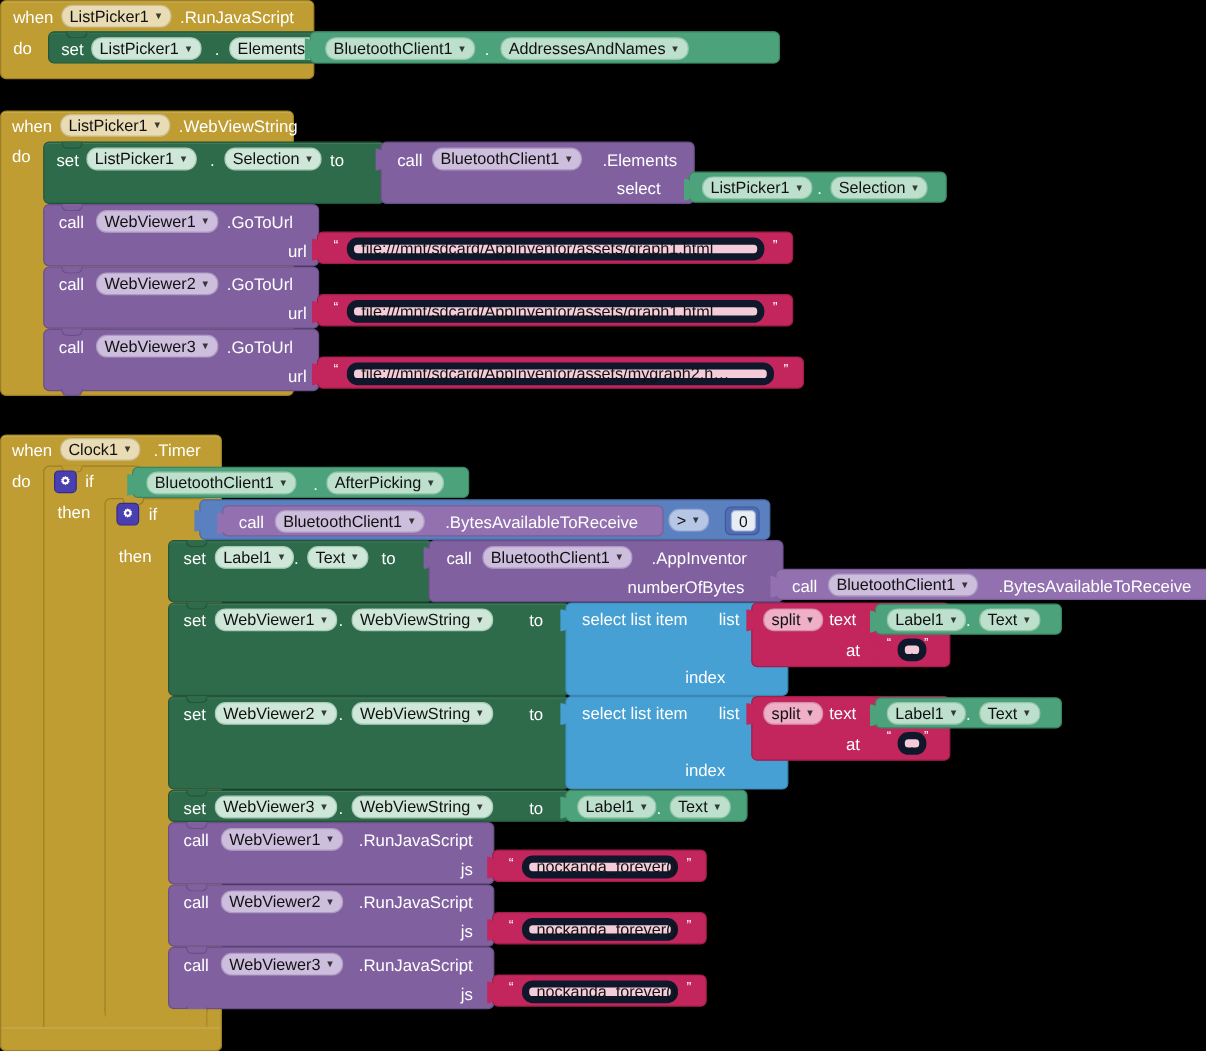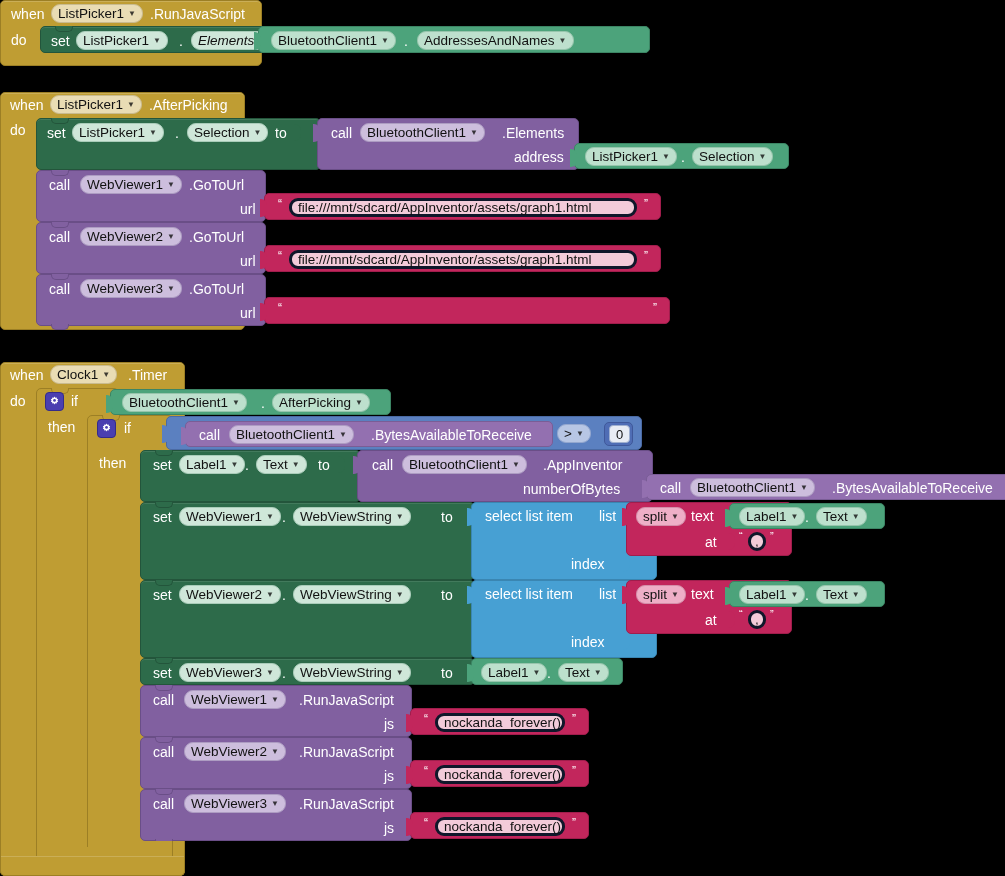--- a/index.html
+++ b/index.html
@@ -28,21 +28,21 @@
   
   .pill{position:absolute;display:inline-flex;align-items:center;gap:4px;
         height:19px;padding:0 6px;border-radius:9px;font-size:13.5px;
         color:#111;white-space:nowrap;box-sizing:border-box;}
   .pill .car{font-size:8px;line-height:1;opacity:.8;}
   .pill-evt{background:#e9dcb4;border:1px solid #c9bb8f;}
   .pill-green{background:#cfe7d9;border:1px solid #a9ccb9;}
   .pill-green2{background:#bde0cd;border:1px solid #96c5ac;}
   .pill-purple{background:#cdbedd;border:1px solid #ad9cc2;}
   .pill-pink{background:#eeafc7;border:1px solid #d48ea9;}
-  .pill-pink2{background:#f3cbd9;border:3px solid #0f172a;}
+  .pill-pink2{background:#f3cbd9;border:6px solid #0f172a;}
   .pill-blue{background:#b7c6e4;border:1px solid #93a7cf;}
   .pill-num{background:#e8ecf4;border:1px solid #9fb0d0;border-radius:4px;
             color:#111;justify-content:center;}
 
   
   .plug{position:absolute;width:7px;height:18px;
         border-radius:0 6px 6px 0;}
   .socket{position:absolute;width:8px;height:17px;border-radius:0 7px 7px 0;}
 
   
@@ -70,21 +70,21 @@
   </div>
 
   <div class="blk setter" style="left:40px;top:26px;width:610px;height:27px;">
     <div class="bump" style="left:14px;top:-1px;background:#2d6b4a;border-left:1px solid #23553b;border-right:1px solid #23553b;border-bottom:1px solid #23553b;"></div>
     <span class="lbl" style="left:10px;top:7px;">set</span>
     <span class="pill pill-green" style="left:35px;top:4px;">
       <span>ListPicker1</span>
       <span class="car">▼</span>
     </span>
     <span class="lbl" style="left:138px;top:7px;">.</span>
-    <span class="pill pill-green" style="left:150px;top:4px;font-style:italic;">
+    <span class="pill pill-green" style="left:150px;top:4px;">
       <span>Elements</span>
       <span class="car">▼</span>
     </span>
     <span class="lbl" style="left:232px;top:7px;">to</span>
     <span class="socket" style="left:250px;top:5px;background:#2d6b4a;"></span>
   </div>
   <div class="blk getter" style="left:258px;top:26px;width:392px;height:27px;">
     <span class="plug" style="left:-5px;top:5px;background:#4ca37b;"></span>
     <span class="pill pill-green2" style="left:12px;top:4px;">
       <span>BluetoothClient1</span>
@@ -97,21 +97,21 @@
     </span>
   </div>
 
   <div class="blk evt" style="left:0px;top:92px;width:245px;height:238px;"></div>
 
   <span class="lbl" style="left:10px;top:98px;">when</span>
   <span class="pill pill-evt" style="left:50px;top:95px;">
     <span>ListPicker1</span>
     <span class="car">▼</span>
   </span>
-  <span class="lbl" style="left:149px;top:98px;">.AfterPicking</span>
+  <span class="lbl" style="left:149px;top:98px;">.WebViewString</span>
   <span class="lbl" style="left:10px;top:123px;">do</span>
 
   <div class="blk setter" style="left:36px;top:118px;width:285px;height:52px;">
     <div class="bump" style="left:14px;top:-1px;background:#2d6b4a;border-left:1px solid #23553b;border-right:1px solid #23553b;border-bottom:1px solid #23553b;"></div>
     <span class="lbl" style="left:10px;top:7px;">set</span>
     <span class="pill pill-green" style="left:35px;top:4px;">
       <span>ListPicker1</span>
       <span class="car">▼</span>
     </span>
     <span class="lbl" style="left:138px;top:7px;">.</span>
@@ -124,21 +124,21 @@
   </div>
 
   <div class="blk callp" style="left:317px;top:118px;width:262px;height:52px;">
     <span class="plug" style="left:-5px;top:5px;background:#8160a0;"></span>
     <span class="lbl" style="left:13px;top:7px;">call</span>
     <span class="pill pill-purple" style="left:42px;top:4px;">
       <span>BluetoothClient1</span>
       <span class="car">▼</span>
     </span>
     <span class="lbl" style="left:184px;top:7px;">.Elements</span>
-    <span class="lbl" style="left:196px;top:31px;">address</span>
+    <span class="lbl" style="left:196px;top:31px;">select</span>
     <span class="socket" style="left:251px;top:29px;background:#8160a0;"></span>
   </div>
   <div class="blk getter" style="left:574px;top:143px;width:215px;height:26px;">
     <span class="plug" style="left:-5px;top:5px;background:#4ca37b;"></span>
     <span class="pill pill-green2" style="left:10px;top:3px;">
       <span>ListPicker1</span>
       <span class="car">▼</span>
     </span>
     <span class="lbl" style="left:106px;top:6px;">.</span>
     <span class="pill pill-green2" style="left:117px;top:3px;">
@@ -195,20 +195,23 @@
       <span>WebViewer3</span>
       <span class="car">▼</span>
     </span>
     <span class="lbl" style="left:152px;top:7px;">.GoToUrl</span>
     <span class="lbl" style="left:203px;top:31px;">url</span>
     <span class="socket" style="left:224px;top:29px;background:#8160a0;"></span>
   </div>
   <div class="blk txtblk" style="left:264px;top:297px;width:406px;height:27px;">
     <span class="plug" style="left:-5px;top:5px;background:#c2265c;"></span>
     <span class="lbl" style="left:13px;top:4px;font-size:12px;">“</span>
+    <span class="pill pill-pink2" style="left:24px;top:4px;width:356px;">
+      <span>file:///mnt/sdcard/AppInventor/assets/mygraph2.h…</span>
+    </span>
     <span class="lbl" style="left:388px;top:4px;font-size:12px;">”</span>
   </div>
 
   <div class="blk evt" style="left:0px;top:362px;width:185px;height:514px;"></div>
   <span class="lbl" style="left:10px;top:368px;">when</span>
   <span class="pill pill-evt" style="left:50px;top:365px;">
     <span>Clock1</span>
     <span class="car">▼</span>
   </span>
   <span class="lbl" style="left:128px;top:368px;">.Timer</span>

